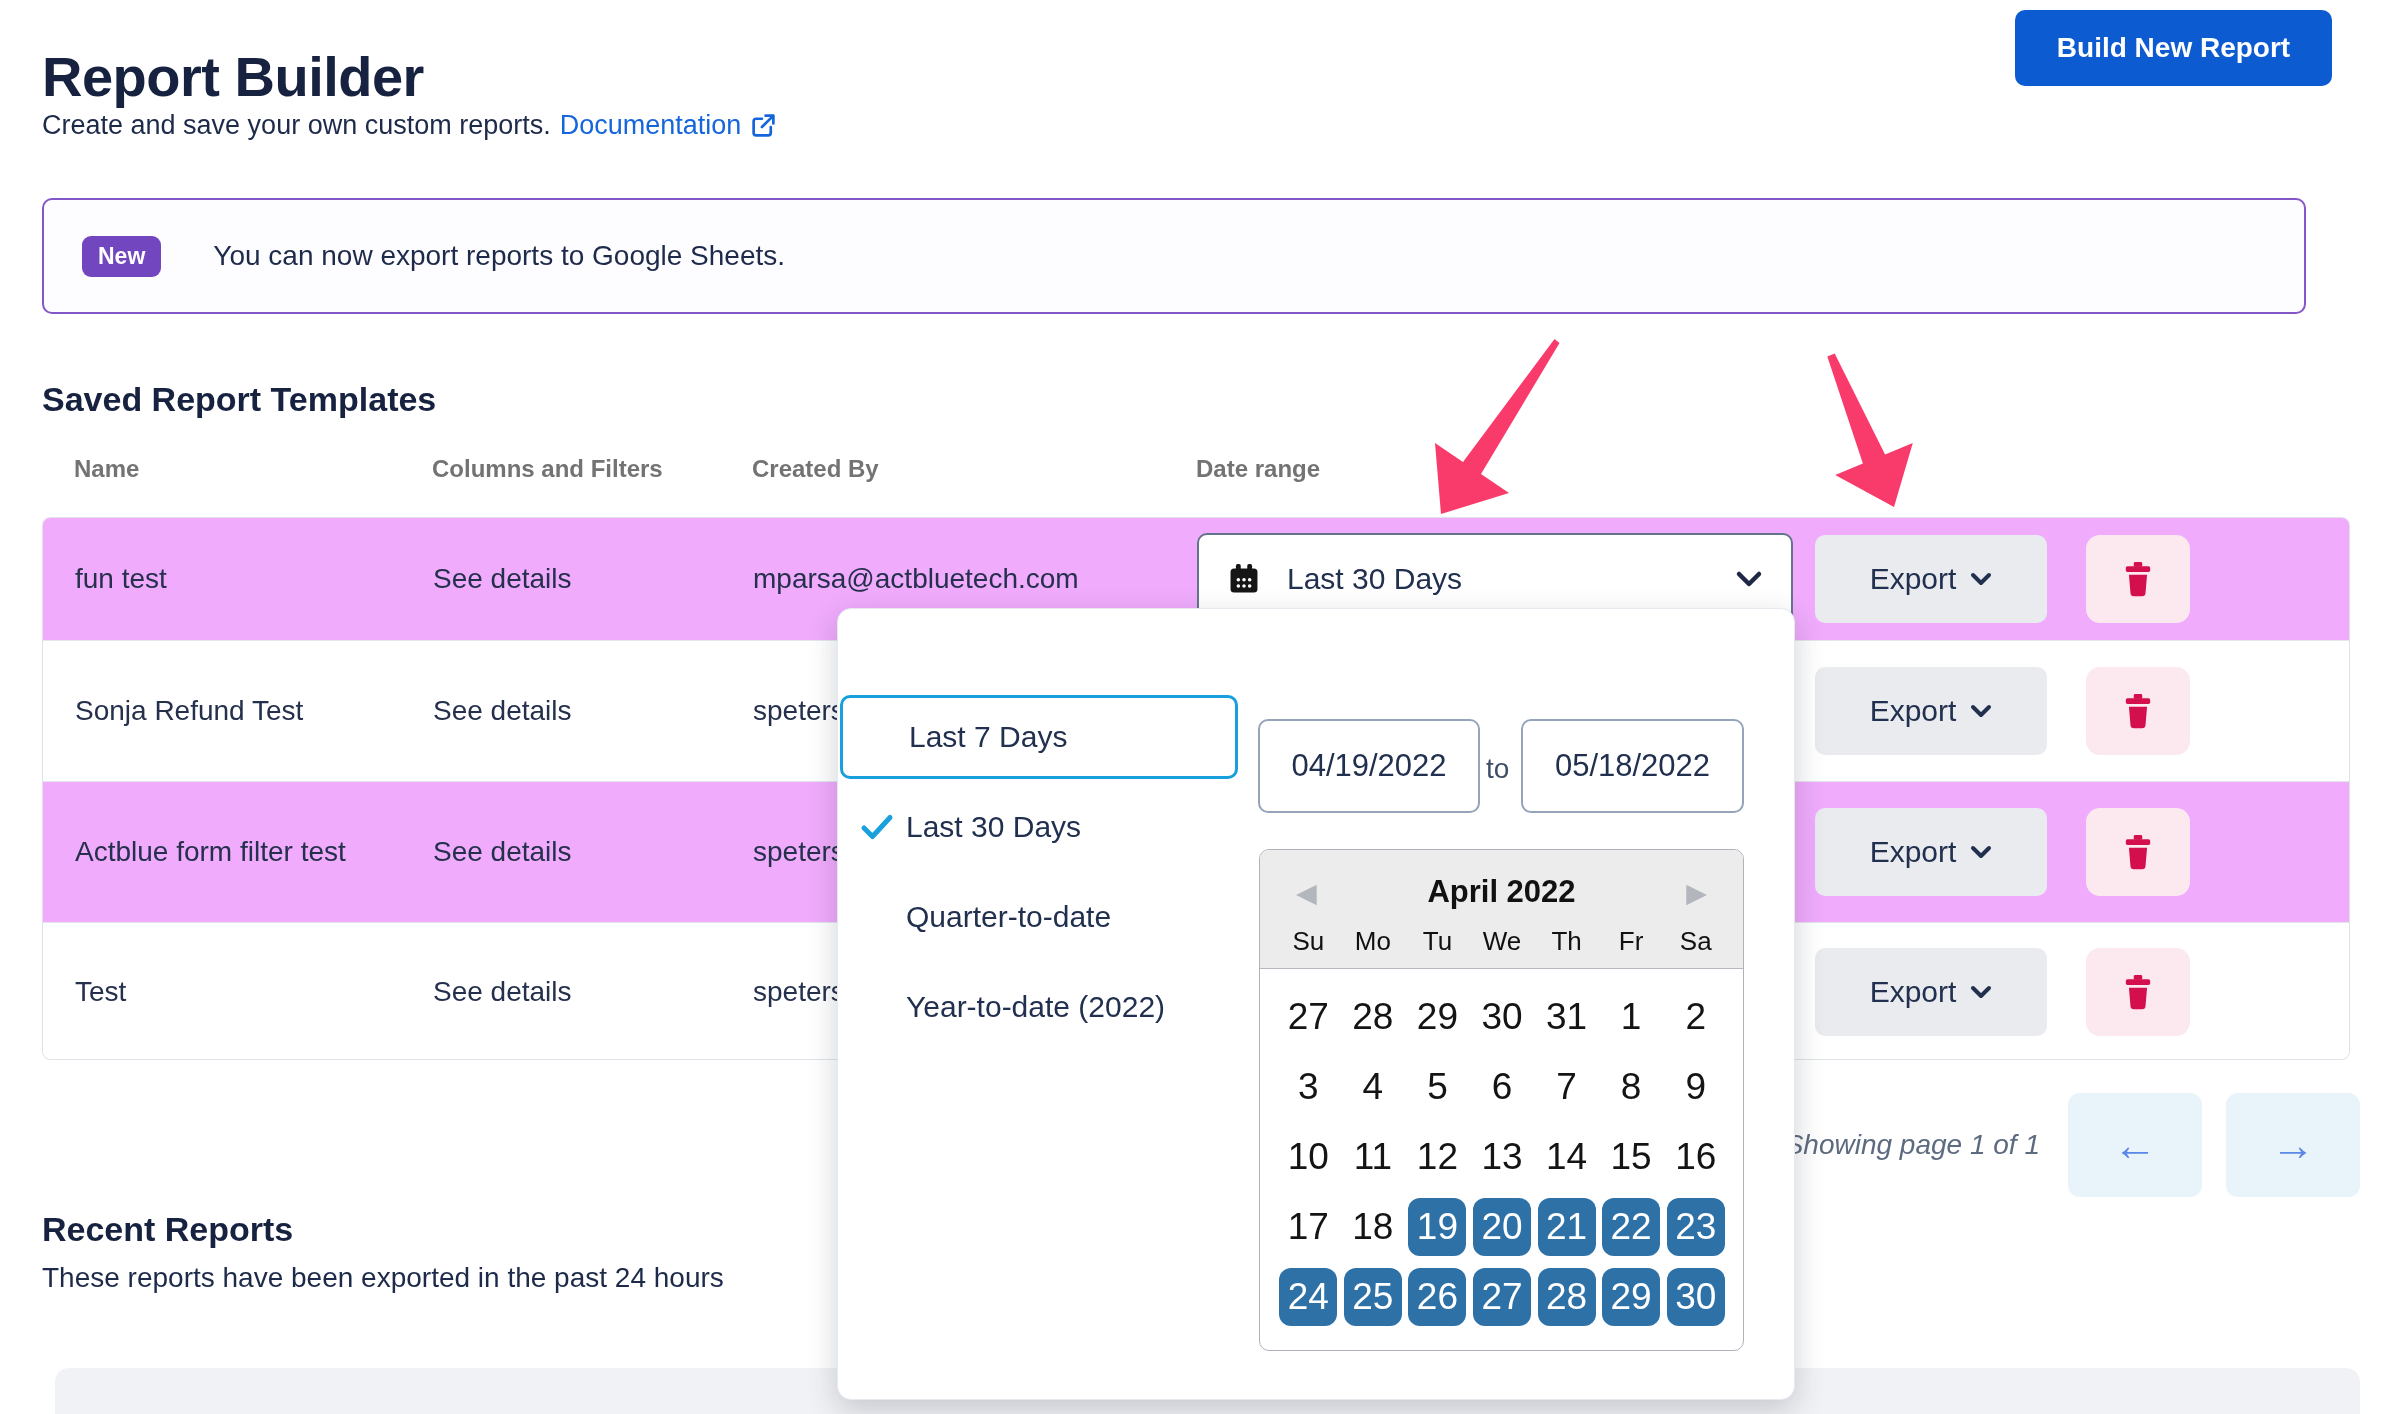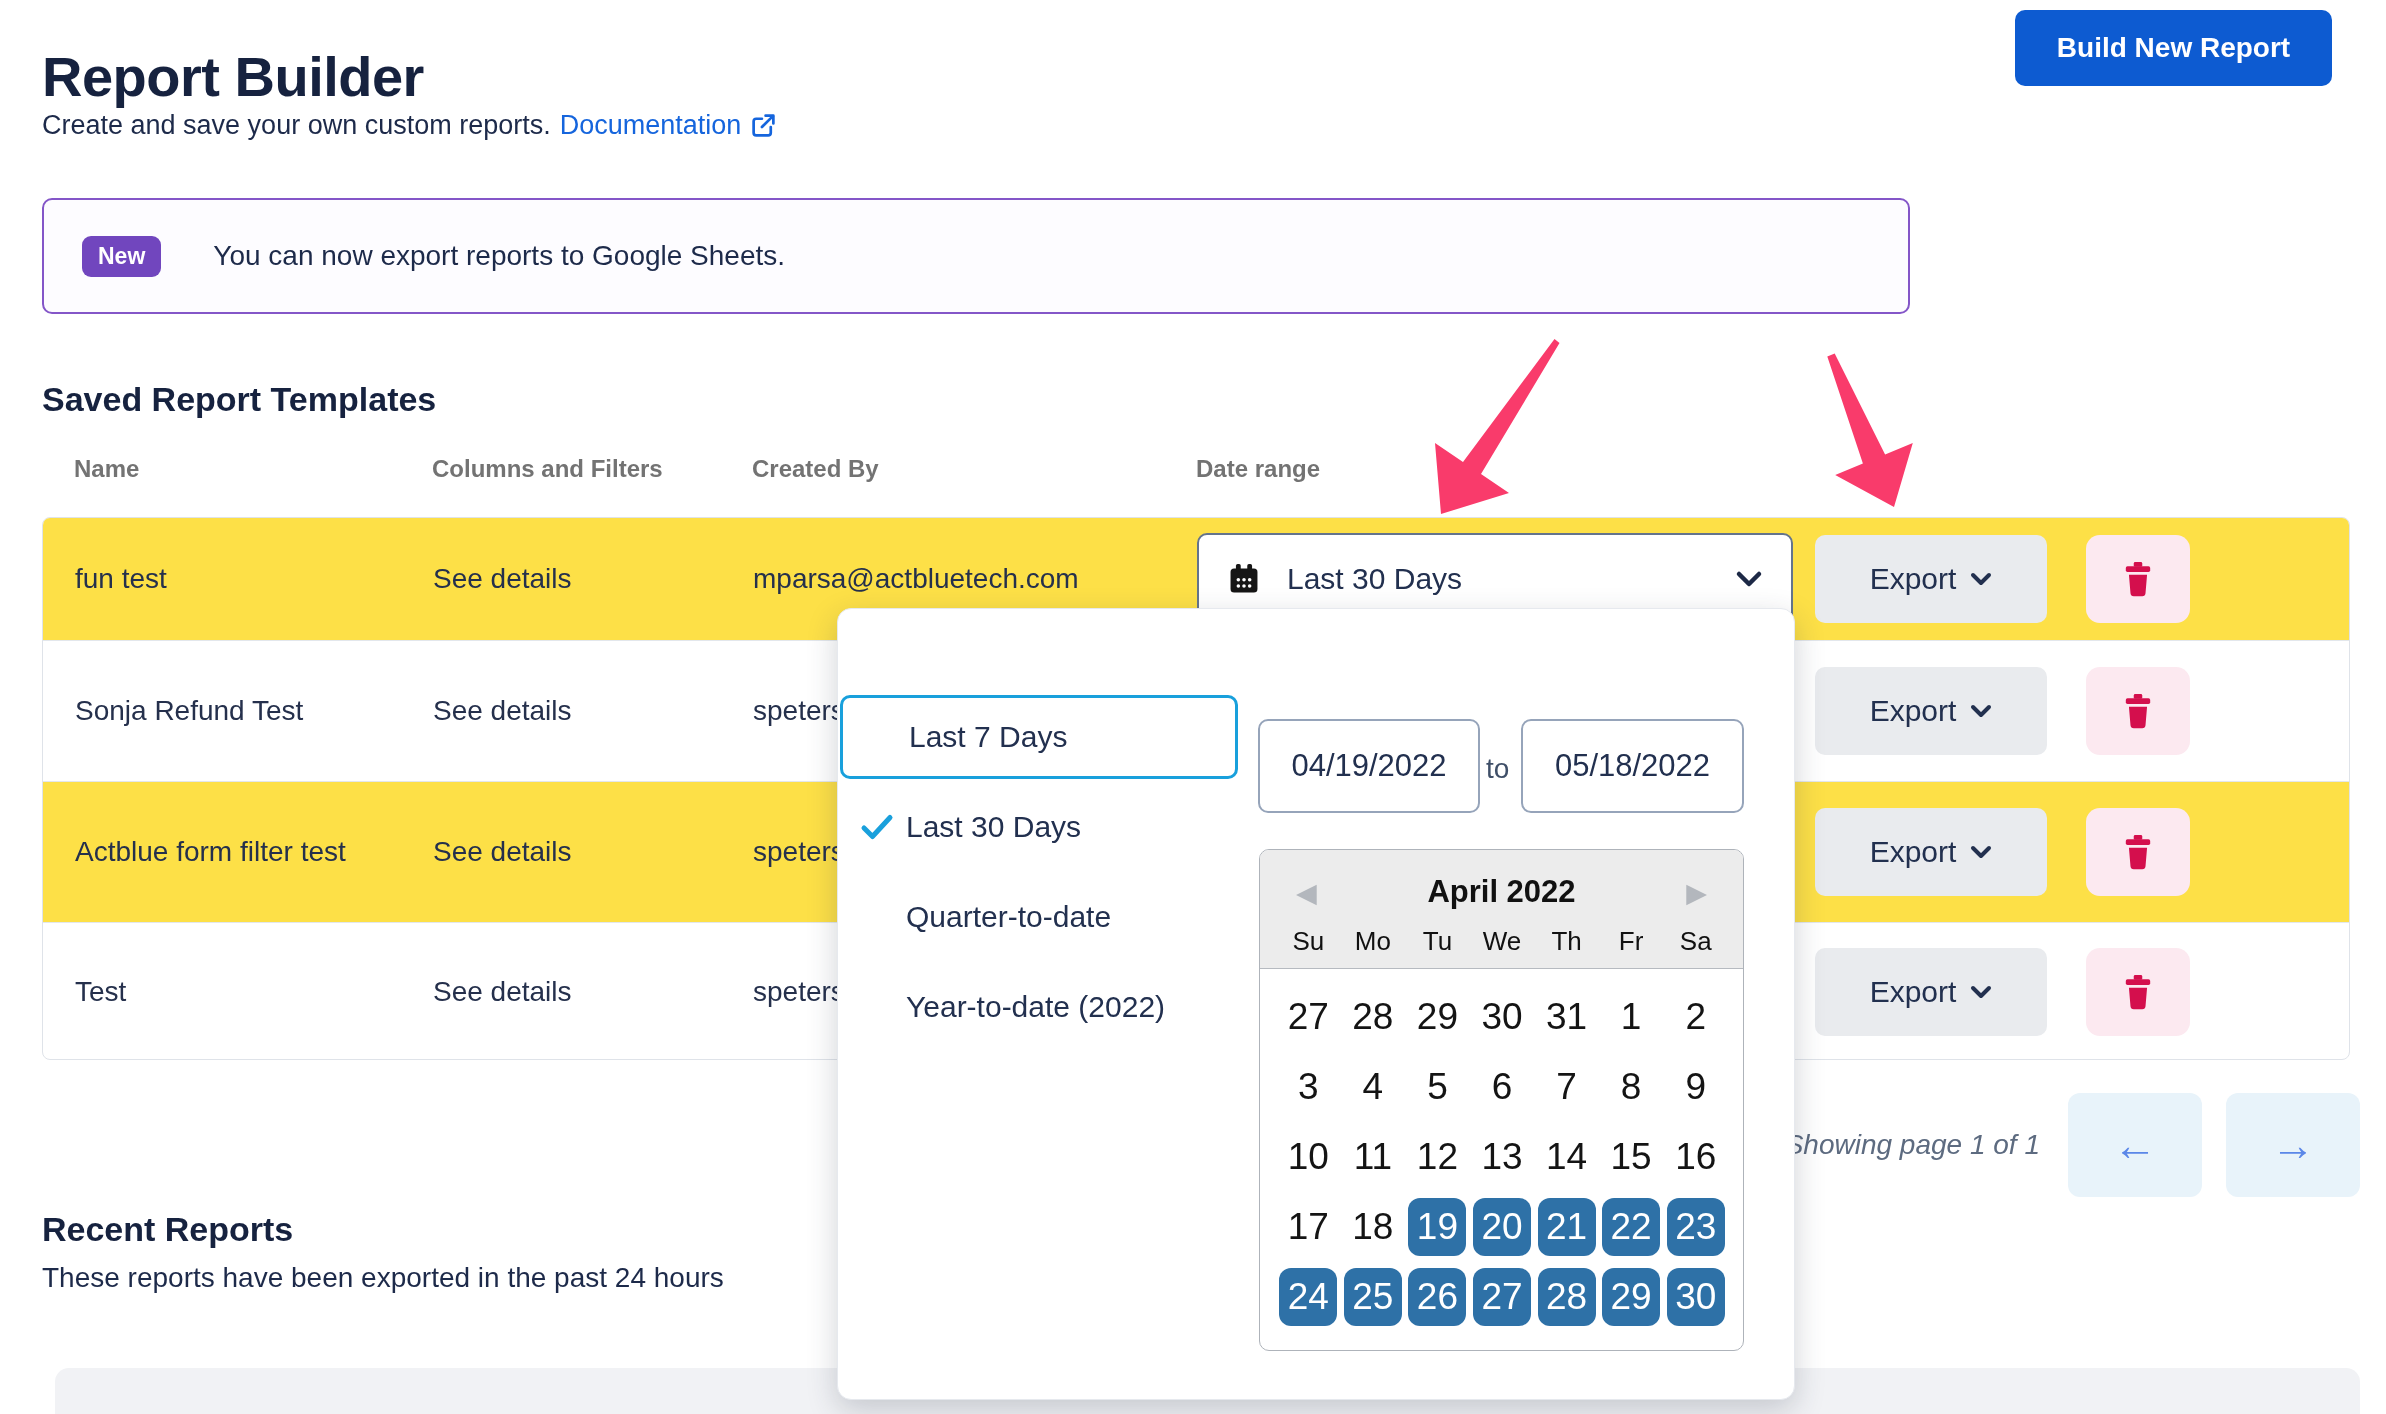--- a/index.html
+++ b/index.html
@@ -8,38 +8,38 @@
   .abs{position:absolute;}
 
   
   #page-title{left:42px;top:6px;font-size:56px;font-weight:800;color:#16223f;letter-spacing:-0.5px;}
   #subtitle{left:42px;top:110px;font-size:27px;display:flex;align-items:center;gap:9px;color:#1d2a4a;}
   .link{color:#1565dd;text-decoration:none;cursor:pointer;}
   #build-btn{left:2015px;top:10px;width:317px;height:76px;background:#0d5bd1;border:none;border-radius:10px;
              color:#fff;font-size:28px;font-weight:600;cursor:pointer;font-family:inherit;}
 
   
-  #banner{left:42px;top:198px;width:1868px;height:116px;border:2px solid #8456c8;border-radius:10px;
+  #banner{left:42px;top:198px;width:2264px;height:116px;border:2px solid #8456c8;border-radius:10px;
           background:#fdfcff;display:flex;align-items:center;padding:0 38px;gap:52px;box-sizing:border-box;}
   #new-badge{background:#7146be;color:#fff;font-size:23px;font-weight:600;padding:7px 16px;border-radius:9px;}
   #banner-msg{font-size:28px;color:#1d2a4a;}
 
   
   #saved-heading{left:42px;top:352px;font-size:34px;font-weight:800;color:#16223f;}
   #recent-heading{left:42px;top:1182px;font-size:34px;font-weight:800;color:#16223f;}
   #recent-desc{left:42px;top:1262px;font-size:28px;color:#1d2a4a;white-space:nowrap;}
 
   
   .th{position:absolute;top:455px;font-size:24px;font-weight:700;color:#737373;}
 
   
   #table{left:42px;top:517px;width:2308px;height:543px;border:1px solid #dfe3e9;border-radius:8px;
          overflow:hidden;box-sizing:border-box;background:#fff;}
   .t-row{position:relative;width:100%;}
-  .t-row.alt{background:#fde047;}
+  .t-row.alt{background:#f0abfc;}
   .t-row + .t-row{border-top:1px solid #e3e7ec;}
   .cell{position:absolute;top:50%;transform:translateY(-50%);font-size:28px;color:#25304c;white-space:nowrap;}
   .c-name{left:32px;}
   .c-details{left:390px;}
   .c-created{left:710px;}
 
   
   #date-select{position:absolute;left:1154px;top:50%;transform:translateY(-50%);width:596px;height:92px;
          background:#fff;border:2px solid #64748c;border-radius:10px;display:flex;align-items:center;
          padding:0 28px;box-sizing:border-box;cursor:pointer;}

